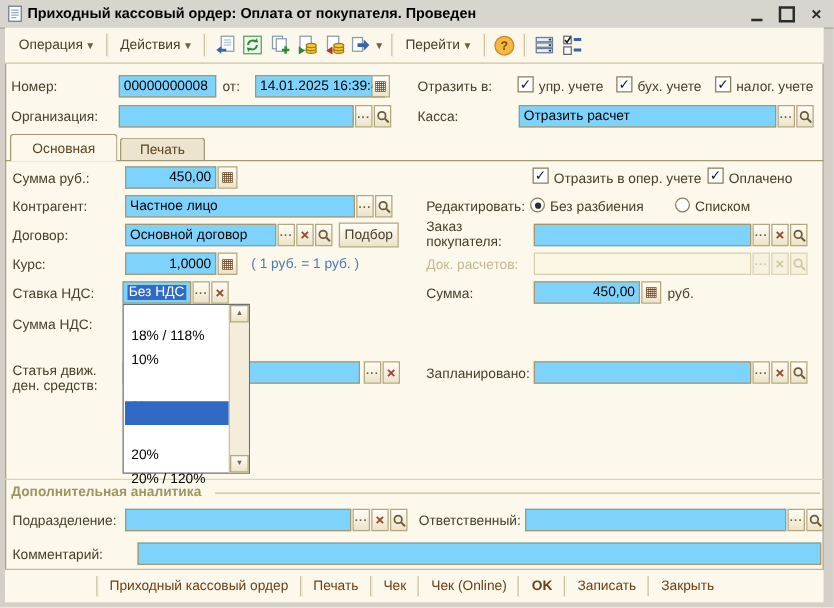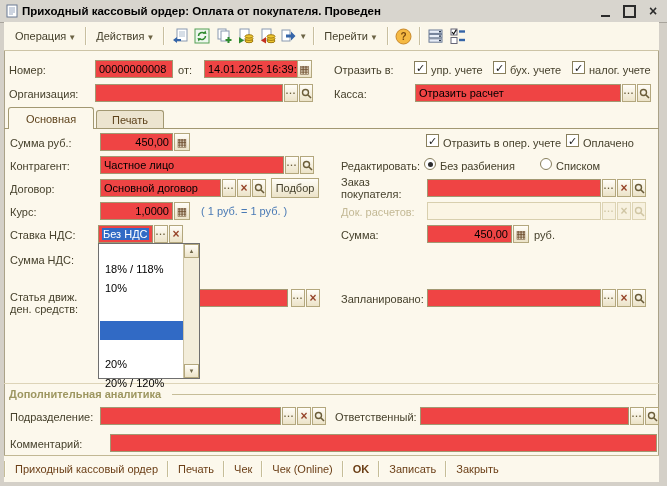--- a/index.html
+++ b/index.html
@@ -17,21 +17,21 @@
   
   .client{position:absolute;left:4px;top:22px;width:655px;height:460px;background:#fcf8ec;border:1px solid #aaa288;box-sizing:border-box;}
   .toolbar{position:absolute;left:4px;top:22px;width:655px;height:29px;border-bottom:1px solid #cdc4a6;display:flex;align-items:center;padding-left:6px;box-sizing:border-box;background:#fbf7ea;z-index:3;}
   .tb-menu{font-size:11px;color:#46412c;padding:2px 5px;white-space:nowrap;cursor:default;}
   .caret{font-size:8px;color:#6b6344;margin-left:2px;}
   .tb-sep{width:1px;height:18px;background:#c8bfa0;border-right:1px solid #fffdf4;margin:0 4px;}
   .tb-ic{width:20px;height:20px;display:flex;align-items:center;justify-content:center;margin:0 1px;cursor:default;}
   
   .lbl{position:absolute;font-size:11px;color:#46412c;white-space:nowrap;}
   .lbl.dis{color:#c3b995;}
-  .fld{position:absolute;background:#ef4444;border:1px solid #a29872;font-size:11px;color:#000;padding:1px 3px 0 3px;box-sizing:border-box;height:18px;line-height:15px;white-space:nowrap;overflow:hidden;}
+  .fld{position:absolute;background:#7dd3fc;border:1px solid #a29872;font-size:11px;color:#000;padding:1px 3px 0 3px;box-sizing:border-box;height:18px;line-height:15px;white-space:nowrap;overflow:hidden;}
   .fld.num{text-align:right;}
   .fld.dis{background:#fbf5e4;border-color:#d8cfae;}
   .sel-text{background:#316ac5;color:#fff;padding:0 1px;}
   .sqbtn{position:absolute;box-sizing:border-box;width:14px;height:18px;background:linear-gradient(#fffdf7,#ece3c8);border:1px solid #b3a77d;color:#6c5f3b;display:flex;align-items:center;justify-content:center;cursor:default;font-size:9px;}
   .sqbtn.dis{border-color:#ddd4b4;background:#f7f1df;color:#d0c6a4;}
   .dots{font-size:9px;font-weight:bold;letter-spacing:1px;line-height:6px;margin-top:-4px;}
   .xg{font-size:12px;font-weight:bold;color:#96442a;line-height:10px;}
   .sqbtn.dis .xg{color:#d0c6a4;}
   .grid-ic{font-size:11px;color:#6b4a2a;line-height:10px;}
   .pushbtn{position:absolute;box-sizing:border-box;background:linear-gradient(#fffdf7,#ece3c8);border:1px solid #b3a77d;font-size:11px;color:#46412c;display:flex;align-items:center;justify-content:center;cursor:default;}
@@ -46,21 +46,21 @@
   .hline{position:absolute;height:1px;}
   
   .dd{position:absolute;left:98px;top:243px;width:102px;height:136px;background:#fff;border:1px solid #6f6f6f;box-sizing:border-box;z-index:20;}
   .dd-item{position:absolute;left:1px;width:84px;height:19px;font-size:11px;color:#000;padding:18px 0 0 5px;box-sizing:border-box;white-space:nowrap;cursor:default;}
   .dd-item.selected{background:#316ac5;color:#fff;}
   .dd-scroll{position:absolute;right:0;top:0;width:15px;height:134px;background:#f3edda;border-left:1px solid #cdc4a6;}
   .dd-arrow{position:absolute;left:0;width:15px;height:14px;background:linear-gradient(#fffdf7,#ece3c8);border:1px solid #b3a77d;box-sizing:border-box;display:flex;align-items:center;justify-content:center;font-size:6px;color:#6f6749;cursor:default;}
   
   .section-title{position:absolute;font-size:11px;font-weight:bold;color:#9d9660;white-space:nowrap;}
   
-  .footer{position:absolute;left:4px;top:456px;width:655px;height:26px;display:flex;align-items:center;justify-content:flex-start;padding-right:6px;box-sizing:border-box;background:#fcf8ec;z-index:3;}
+  .footer{position:absolute;left:4px;top:456px;width:655px;height:26px;display:flex;align-items:center;justify-content:center;padding-right:6px;box-sizing:border-box;background:#fcf8ec;z-index:3;}
   .fbtn{font-size:11px;color:#6b3e16;padding:0 9px;white-space:nowrap;cursor:default;}
   .fbtn.bold{font-weight:bold;}
   .fsep{width:1px;height:16px;background:#c6bd98;border-right:1px solid #fffdf4;}
   .hint{position:absolute;font-size:11px;color:#4a7ab5;white-space:nowrap;}
 </style>
 </head>
 <body>
 
 <div class="screen">
 

